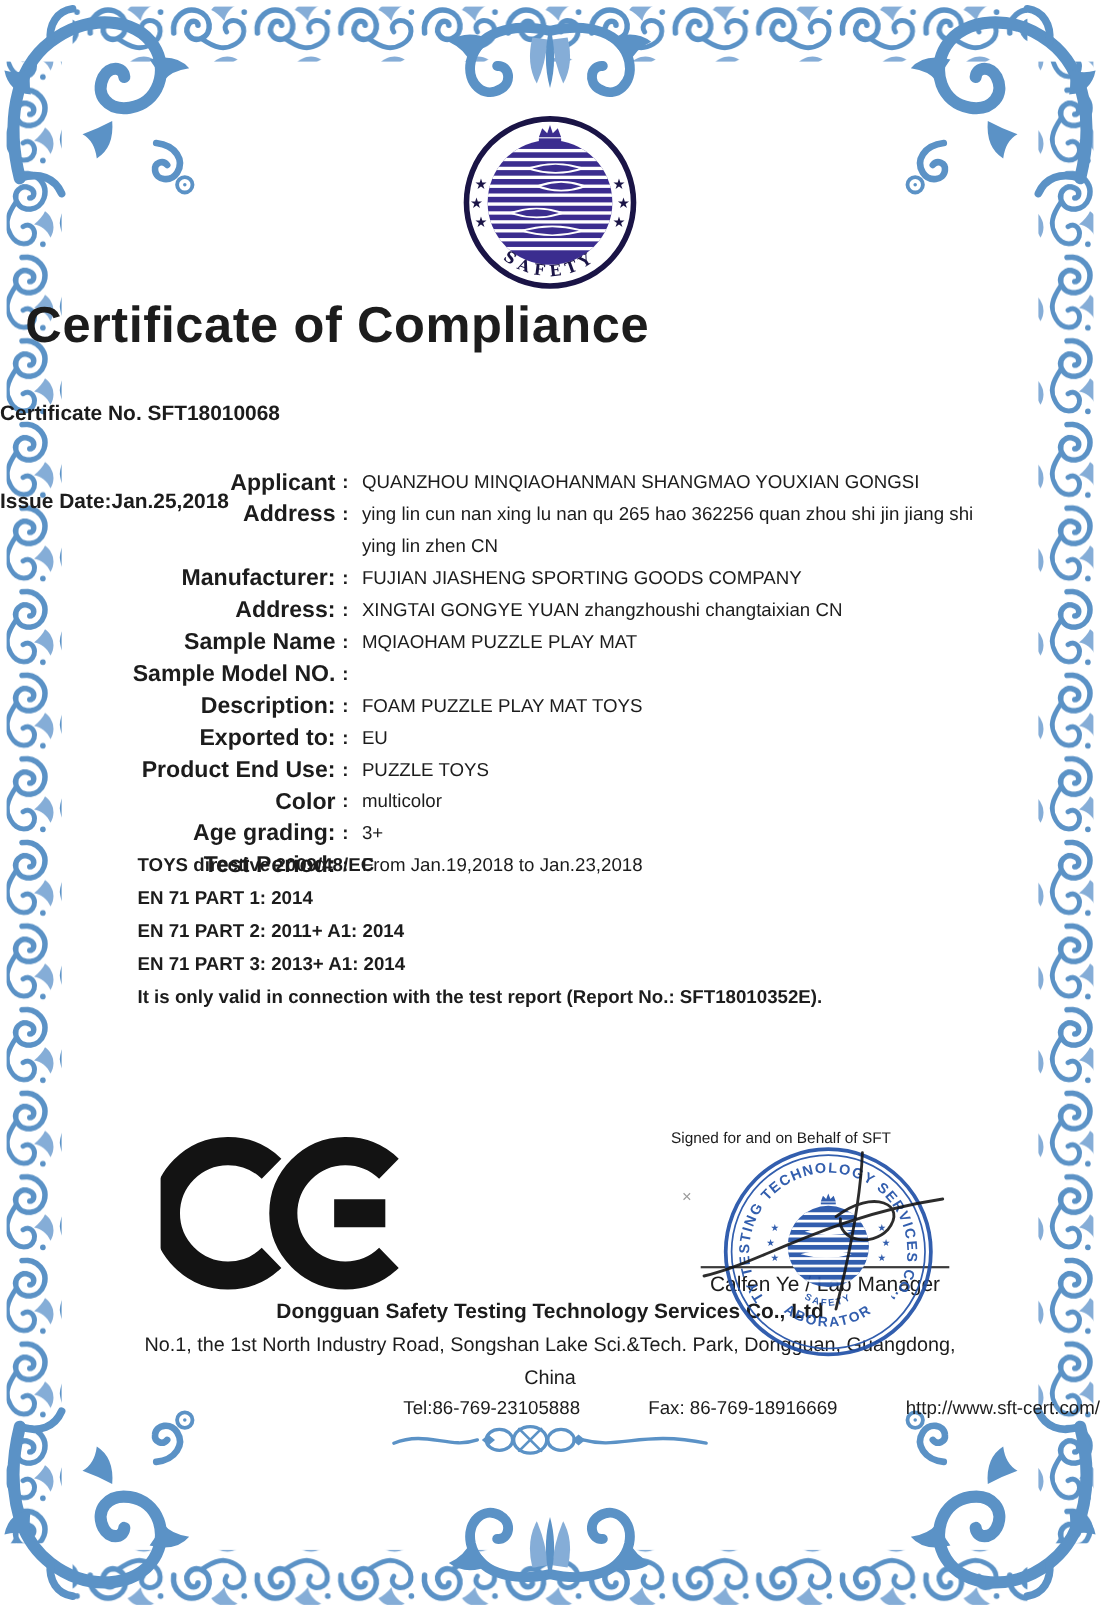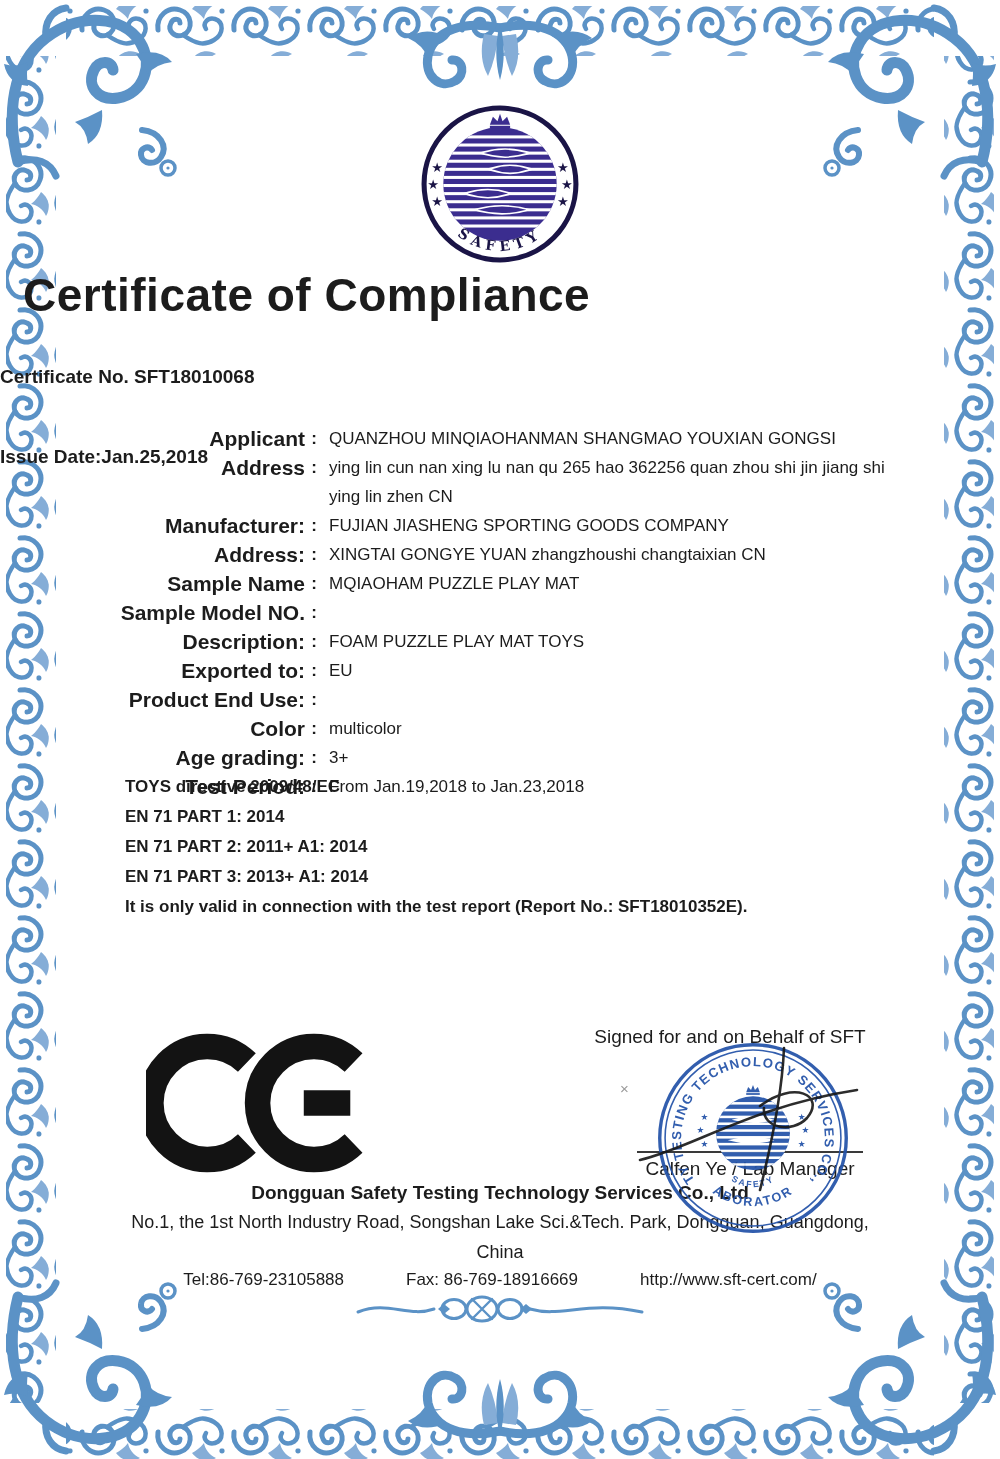--- a/index.html
+++ b/index.html
@@ -19,30 +19,30 @@
     font-size:19px;font-weight:bold;z-index:1;flex-direction:column;
   }
   .fields{left:115px;right:92px;top:424px;z-index:1;}
   .frow{display:grid;grid-template-columns:190px 18px 1fr;column-gap:0;align-items:start;}
   .flabel{font-weight:bold;font-size:21px;line-height:29px;white-space:nowrap;text-align:right;}
   .fcolon{font-weight:bold;font-size:17px;line-height:29px;text-align:center;}
   .fvalue{font-size:17px;line-height:29px;padding-left:6px;}
   .compliance{left:125px;right:108px;top:772px;z-index:1;font-weight:bold;font-size:17px;line-height:30px;}
   .std-line{font-weight:bold;font-size:17px;line-height:30px;}
   .ce-wrap{left:146px;top:1030px;z-index:1;}
-  .signed-for{left:560px;width:340px;top:1026px;text-align:center;font-size:19px;z-index:2;}
+  .signed-for{left:540px;width:340px;top:1026px;text-align:center;font-size:14px;z-index:2;}
   .sig-line{left:637px;top:1151px;width:226px;border-top:2px solid #3a3a3a;z-index:2;}
   .signatory{left:600px;width:300px;top:1158px;text-align:center;font-size:19px;z-index:2;}
   .stamp-wrap{left:646px;top:1036px;z-index:5;opacity:.93;}
   .sig-strokes{left:612px;top:1040px;z-index:6;}
   .stray-x{left:620px;top:1080px;color:#9a9a9a;font-size:15px;z-index:1;}
   .footer-company{left:0;right:0;top:1182px;text-align:center;font-size:19px;font-weight:bold;z-index:1;}
   .footer-addr1{left:0;right:0;top:1212px;text-align:center;font-size:18px;z-index:1;}
   .footer-addr2{left:0;right:0;top:1242px;text-align:center;font-size:18px;z-index:1;}
-  .footer-contact{left:0;right:0;top:1270px;display:flex;justify-content:center;gap:62px;font-size:17px;z-index:1;}
+  .footer-contact{left:0;right:0;top:1270px;display:flex;justify-content:flex-end;gap:62px;font-size:17px;z-index:1;}
   .divider-wrap{left:50%;top:1292px;transform:translateX(-50%);z-index:1;}
 </style>
 </head>
 <body>
 
 <div class="page">
 
   <svg class="border-svg" width="1000" height="1459" viewBox="0 0 1000 1459" xmlns="http://www.w3.org/2000/svg">
     <defs>
       <g id="hm">
@@ -191,20 +191,21 @@
         <div class="fvalue">FOAM PUZZLE PLAY MAT TOYS</div>
       </div>
       <div class="frow">
         <div class="flabel">Exported to:</div>
         <div class="fcolon">:</div>
         <div class="fvalue">EU</div>
       </div>
       <div class="frow">
         <div class="flabel">Product End Use:</div>
         <div class="fcolon">:</div>
+        <div class="fvalue">PUZZLE TOYS</div>
       </div>
       <div class="frow">
         <div class="flabel">Color</div>
         <div class="fcolon">:</div>
         <div class="fvalue">multicolor</div>
       </div>
       <div class="frow">
         <div class="flabel">Age grading:</div>
         <div class="fcolon">:</div>
         <div class="fvalue">3+</div>

